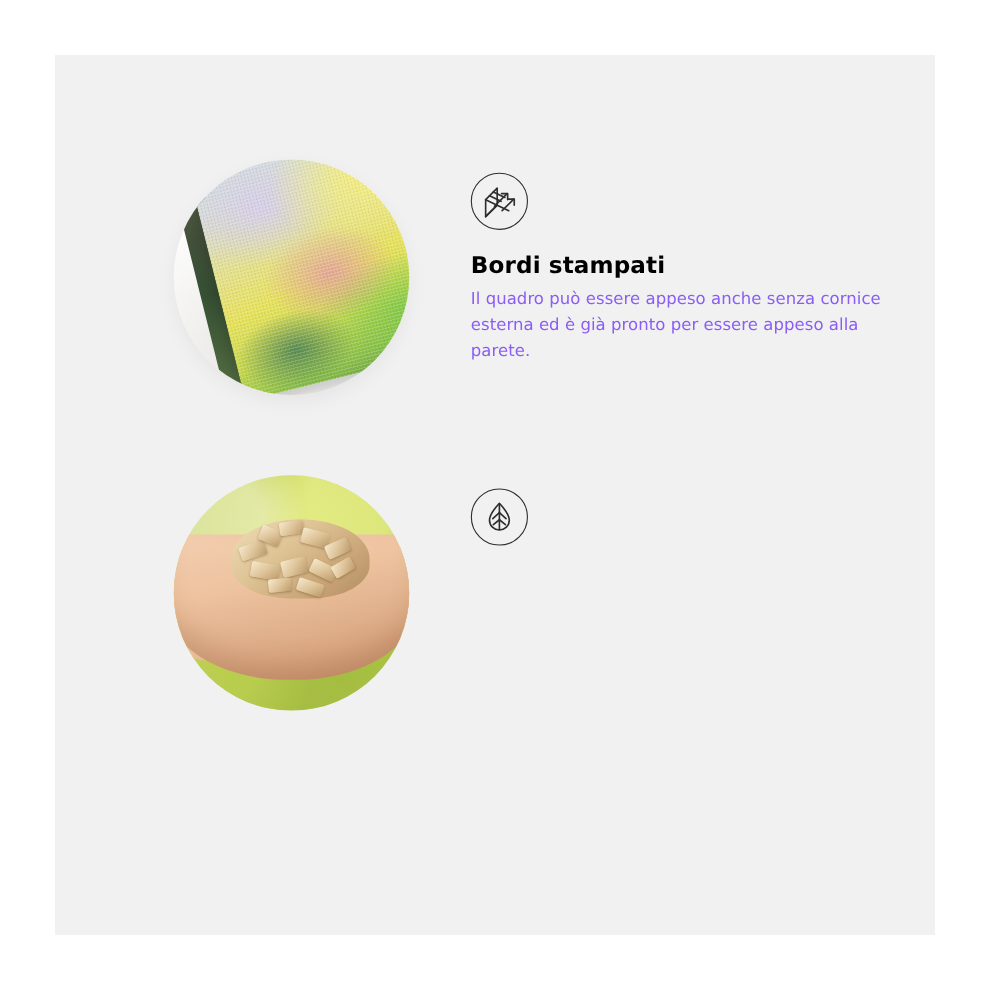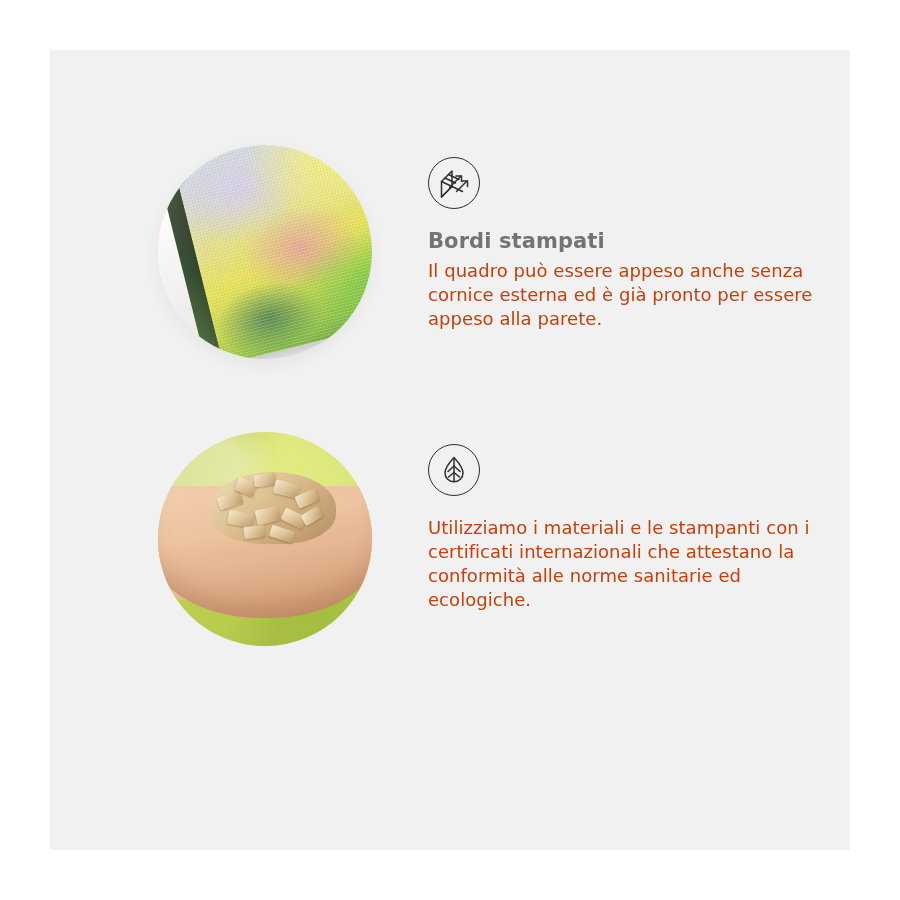--- a/index.html
+++ b/index.html
@@ -188,28 +188,28 @@
     display: flex;
     align-items: center;
     justify-content: center;
     margin-bottom: 20px;
   }
   .icon-circle svg { display: block; }
 
   .feature-title {
     font-size: 21px;
     font-weight: 600;
-    color: #737373;
+    color: #000000;
     letter-spacing: 0.1px;
     margin-bottom: 6px;
   }
   .feature-desc {
-    font-size: 18px;
+    font-size: 15px;
     line-height: 24px;
-    color: #c2410c;
+    color: #8b5cf6;
     letter-spacing: 0.05px;
   }
 
   .content-edges { top: 12px; }
   .content-eco   { top: 12px; }
 </style>
 </head>
 <body>
 
 <div class="page">
@@ -273,18 +273,17 @@
         <div class="icon-circle">
           <svg width="32" height="32" viewBox="0 0 32 32" fill="none" stroke="#2e2e2e" stroke-width="1.5" stroke-linecap="round" stroke-linejoin="round">
             <path d="M16 3.5 C22 10 25 14.5 25 19 C25 24 21 27.8 16 27.8 C11 27.8 7 24 7 19 C7 14.5 10 10 16 3.5 Z"></path>
             <path d="M16 5.5 L16 27.5"></path>
             <path d="M16 12 L10 17.5"></path>
             <path d="M16 12 L22 17.5"></path>
             <path d="M16 18.5 L10.5 23"></path>
             <path d="M16 18.5 L21.5 23"></path>
           </svg>
         </div>
-        <div class="feature-desc">Utilizziamo i materiali e le stampanti con i certificati internazionali che attestano la conformità alle norme sanitarie ed ecologiche.</div>
       </div>
     </div>
 
   </div>
 </div>
 
 </body></html>

